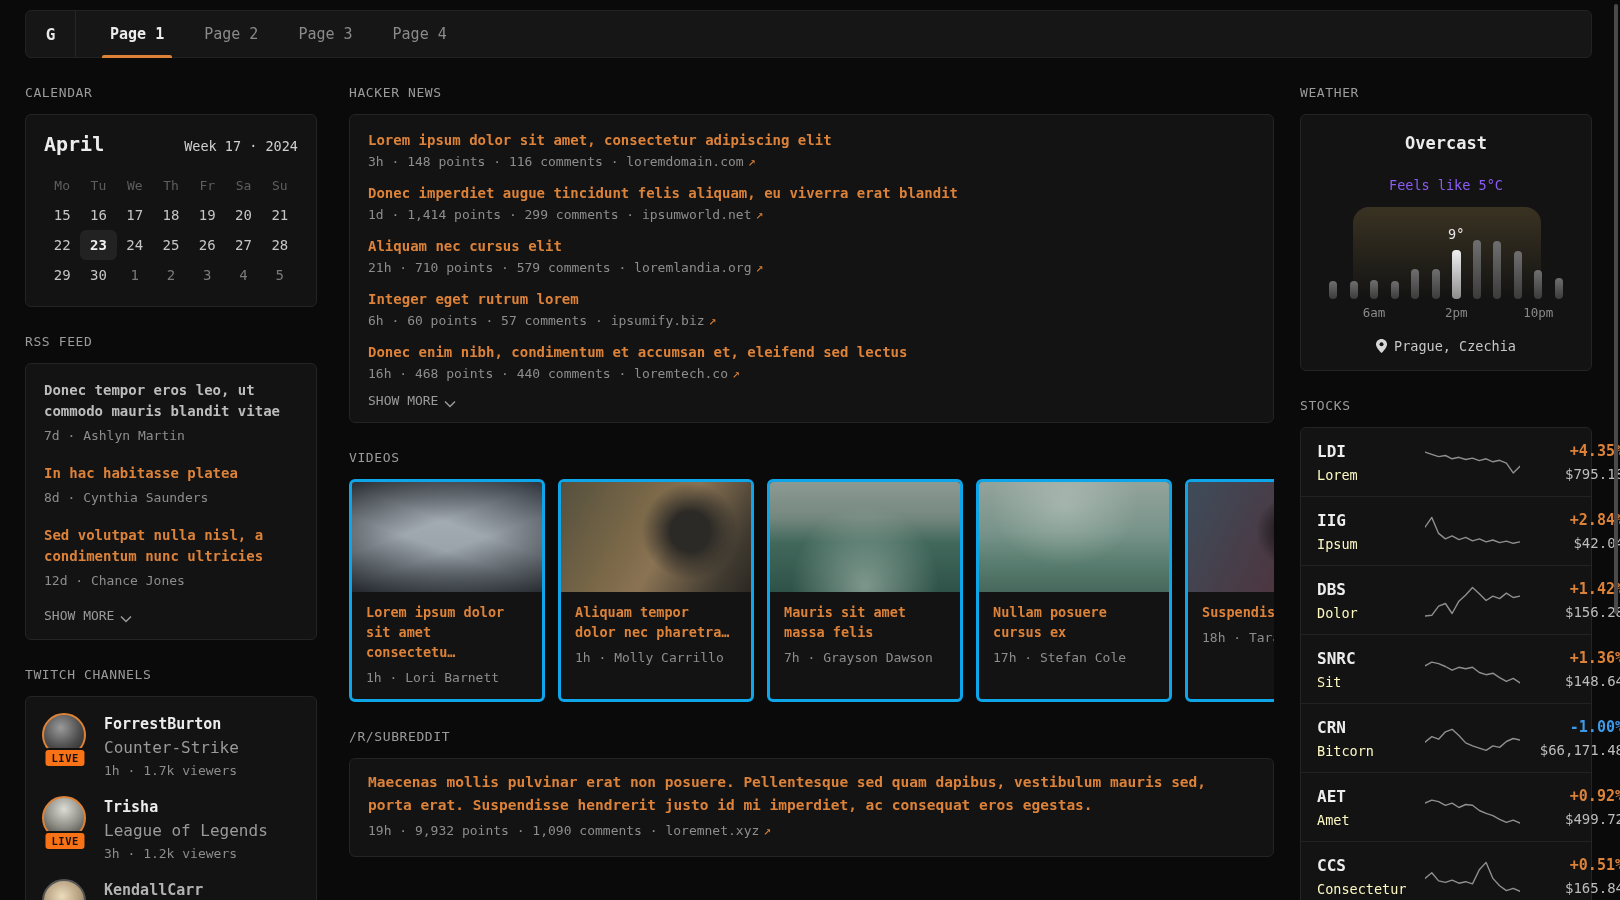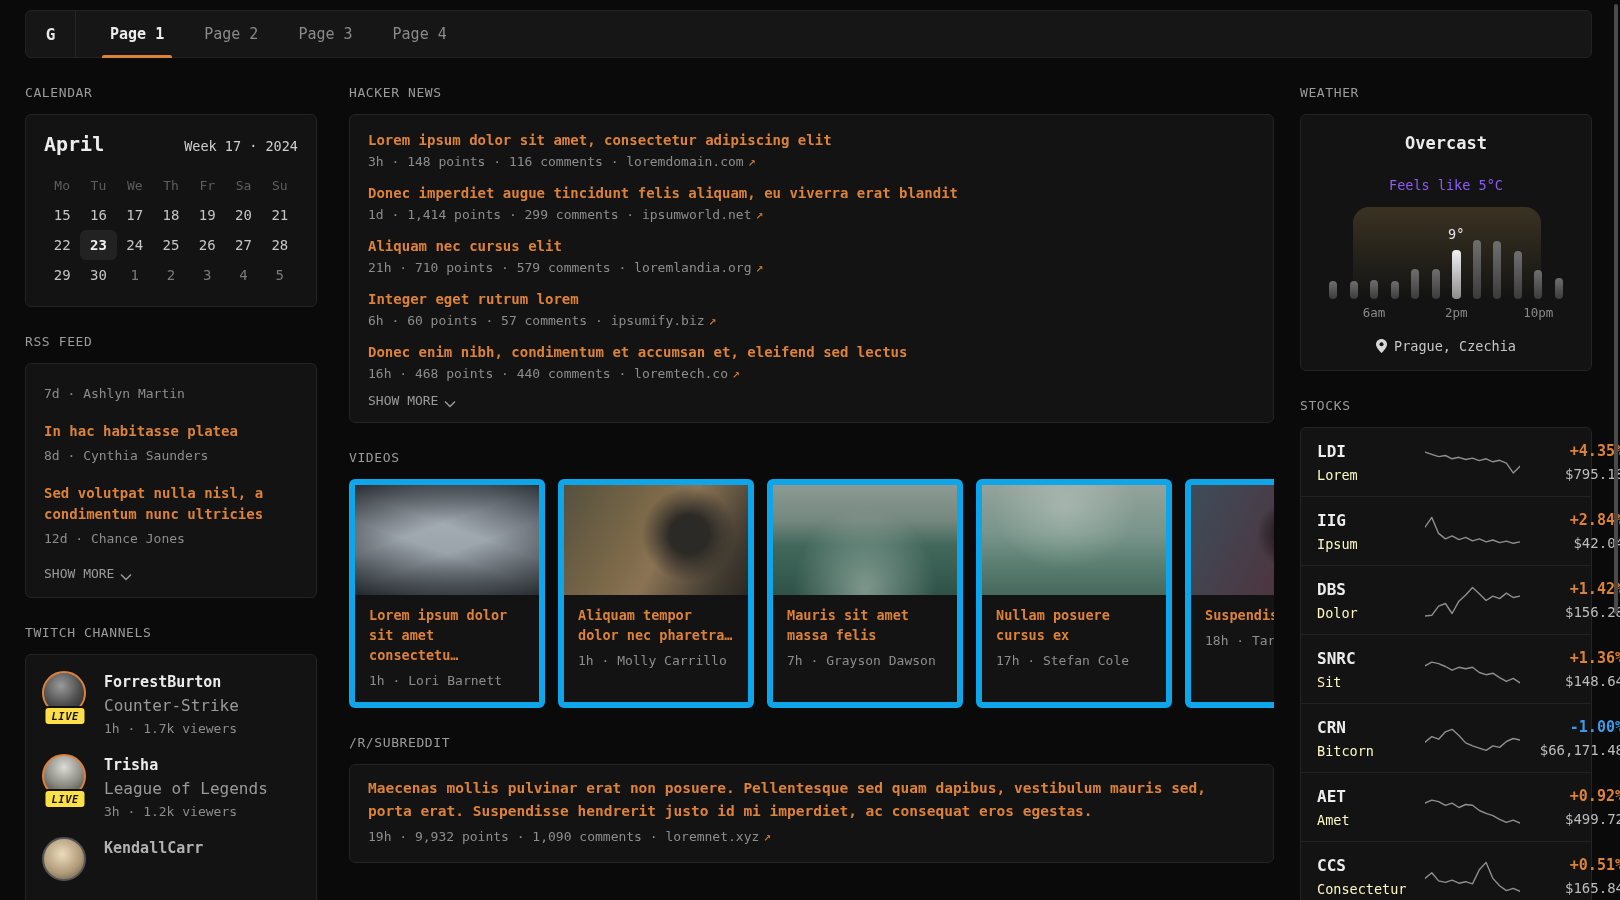--- a/index.html
+++ b/index.html
@@ -65,33 +65,33 @@
   .tw { padding:16px 16px 16px; }
   .tw-row { display:flex; margin-bottom:18px; cursor:pointer; }
   .tw-av-wrap { position:relative; width:48px; height:48px; flex:none; margin-right:14px; }
   .tw-av { width:44px; height:44px; border-radius:50%; border:2px solid #555; }
   .tw-av-wrap.live .tw-av { border-color:#dd8239; }
   .av-forrestburton { background:radial-gradient(circle at 42% 32%, #9a9a9a, #4c4c4c 55%, #1f1f1f); }
   .av-trisha { background:radial-gradient(circle at 50% 28%, #dcdcd6, #8d8d86 52%, #35352f); }
   .av-kendallcarr { background:radial-gradient(circle at 45% 38%, #ecdcbd, #b09a78 58%, #564a38); }
   .live-badge {
     position:absolute; bottom:-7px; left:50%; transform:translateX(-52%);
-    background:#fde047; color:#141414; font-size:10.5px; font-weight:bold;
-    padding:2px 6px; border-radius:5px; border:2px solid #131313; letter-spacing:.5px;font-style:italic;
+    background:#f97316; color:#141414; font-size:10.5px; font-weight:bold;
+    padding:2px 6px; border-radius:5px; border:2px solid #131313; letter-spacing:.5px;
   }
   .tw-name { color:#ececec; font-size:15px; font-weight:bold; padding-top:2px; }
   .tw-name.off { color:#b3b3b3; font-weight:bold; }
   .tw-game { color:#9a9a9a; font-size:16px; margin-top:5px; }
   
   .hn { padding:1px 18px 14px; }
   .hn-item { margin-top:16px; }
   .hn-title { color:#dd8239; font-size:14px; font-weight:bold; white-space:nowrap; overflow:hidden; cursor:pointer; }
   
   .video-row { display:flex; gap:13px; overflow:hidden; }
-  .video-card { width:196px; flex:none; background:#131313; border:6px solid #0ea5e9; border-radius:6px; overflow:hidden; cursor:pointer; }
+  .video-card { width:196px; flex:none; background:#131313; border:3px solid #0ea5e9; border-radius:6px; overflow:hidden; cursor:pointer; }
   .v-thumb { width:100%; height:110px; }
   .thumb-concrete-pillars-sky {
     background:
       linear-gradient(200deg, rgba(40,45,52,.95), rgba(40,45,52,0) 42%),
       linear-gradient(160deg, rgba(34,38,44,.95), rgba(34,38,44,0) 40%),
       linear-gradient(20deg,  rgba(30,34,40,.95), rgba(30,34,40,0) 42%),
       linear-gradient(-20deg, rgba(36,40,46,.95), rgba(36,40,46,0) 42%),
       linear-gradient(180deg, #aeb6bd, #8f989f);
   }
   .thumb-camera-in-hands {
@@ -217,20 +217,21 @@
             </div>
           </div>
       </div>
     </section>
 
     <section class="section">
       <div class="section-title">RSS FEED</div>
       <div class="panel rss">
         <div id="rss-list">
             <div class="rss-item">
+              <div class="rss-title read">Donec tempor eros leo, ut commodo mauris blandit vitae</div>
               <div class="item-meta">7d · Ashlyn Martin</div>
             </div>
             <div class="rss-item">
               <div class="rss-title">In hac habitasse platea</div>
               <div class="item-meta">8d · Cynthia Saunders</div>
             </div>
             <div class="rss-item">
               <div class="rss-title">Sed volutpat nulla nisl, a condimentum nunc ultricies</div>
               <div class="item-meta">12d · Chance Jones</div>
             </div>

